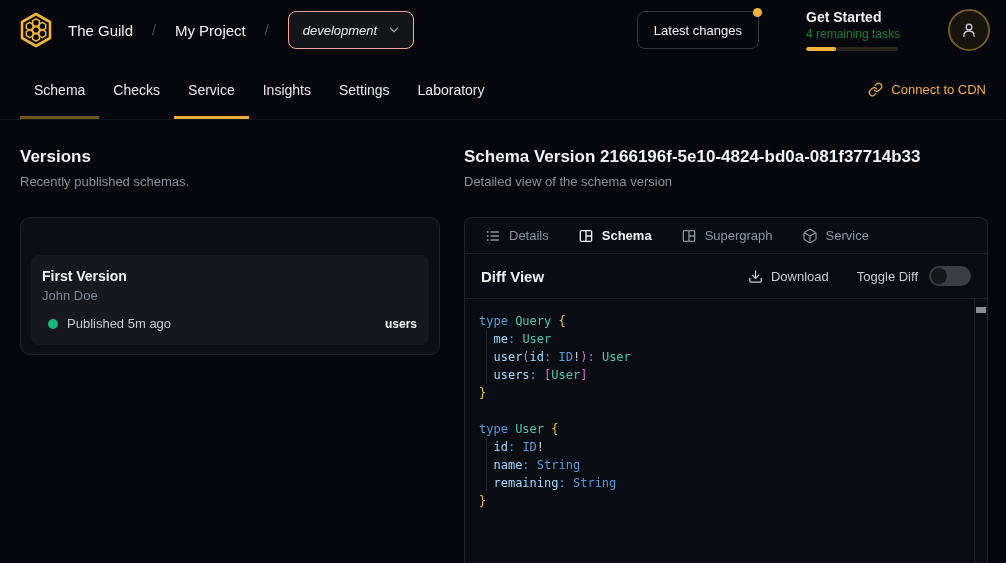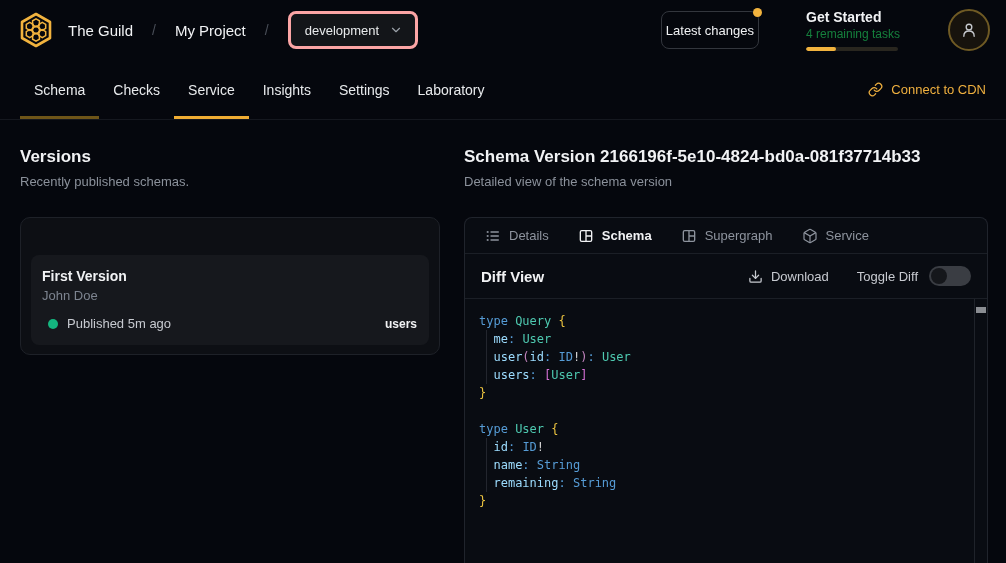--- a/index.html
+++ b/index.html
@@ -13,27 +13,27 @@
   svg { display: block; }
 
   
   .header { height: 60px; display: flex; align-items: center; padding: 0 16px 0 18px; }
   .logo { width: 36px; height: 36px; cursor: pointer; }
   .breadcrumb { display: flex; align-items: center; margin-left: 14px; }
   .crumb { font-size: 15px; font-weight: 500; color: #f1f2f4; cursor: pointer; }
   .crumb-sep { color: #4a4f58; font-size: 14px; margin: 0 19px; }
   .env-btn {
     display: flex; align-items: center; gap: 10px; height: 38px;
-    background: #131519; border: 3px solid #fca5a5; border-radius: 8px;
-    padding: 0 12px 0 14px; cursor: pointer;
+    background: #131519; border: 1px solid #fca5a5; border-radius: 8px;
+    padding: 0 12px 0 14px; cursor: pointer; font-style: italic;
   }
   .env-btn .env-label { font-size: 13px; color: #e8eaec; }
   .header-right { margin-left: auto; display: flex; align-items: center; }
   .latest-btn {
-    position: relative; height: 38px; padding: 0 4px; background: transparent;
+    position: relative; height: 38px; padding: 0 16px; background: transparent;
     border: 1px solid #33363d; border-radius: 8px; color: #f1f2f4; font-size: 13px;
     font-family: "Liberation Sans", sans-serif; cursor: pointer;
   }
   .notif-dot {
     position: absolute; top: -4px; right: -4px; width: 9px; height: 9px;
     border-radius: 50%; background: #f2b33e;
   }
   .get-started { margin-left: 47px; margin-right: 32px; cursor: pointer; width: 110px; }
   .gs-title { font-size: 14px; font-weight: 700; color: #f1f2f4; }
   .gs-sub { font-size: 12px; color: #15803d; margin-top: 2px; }

